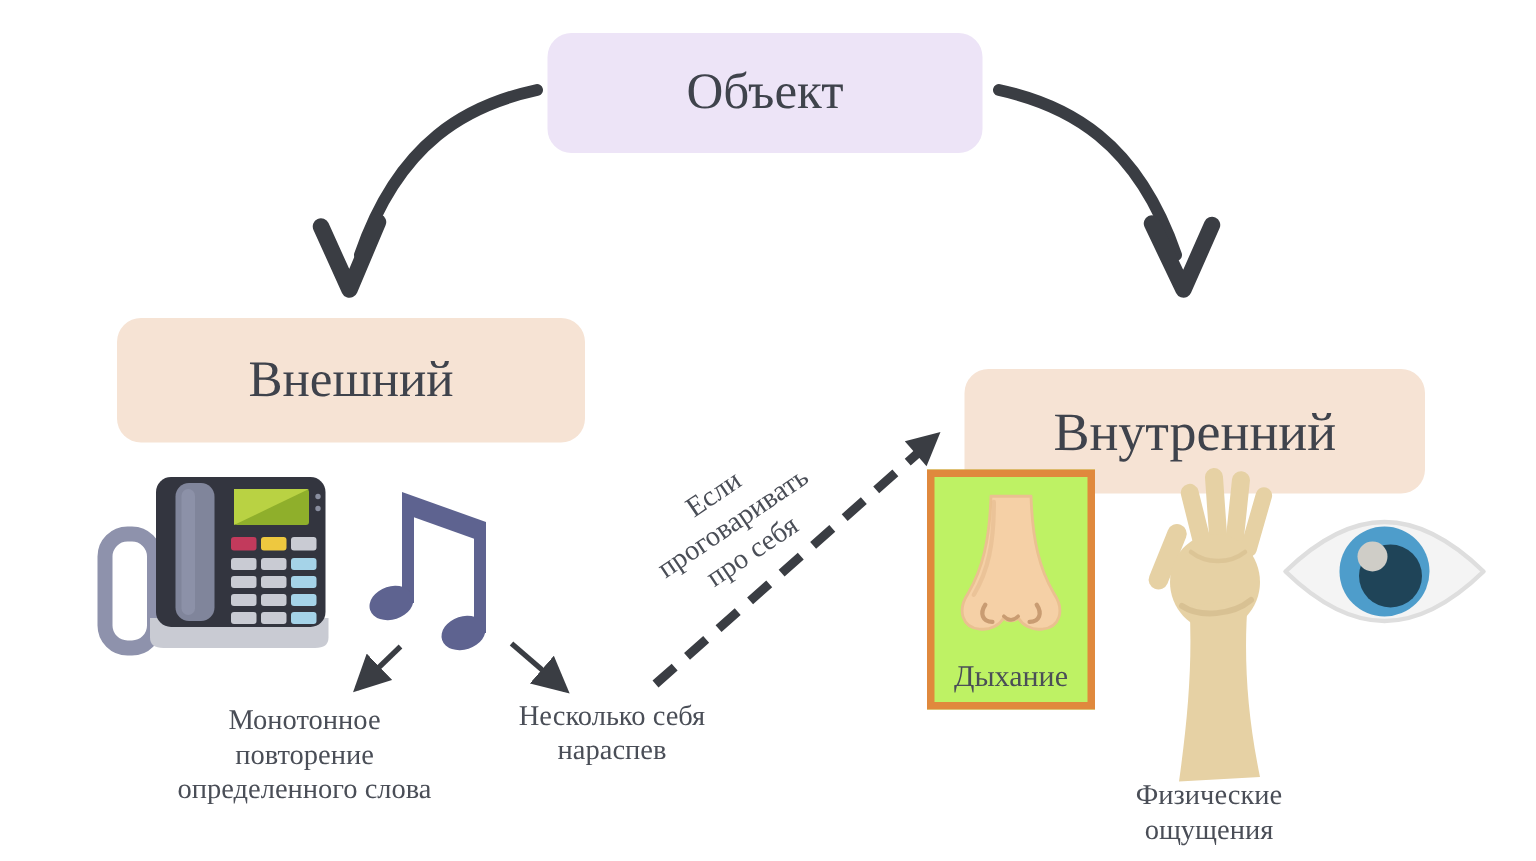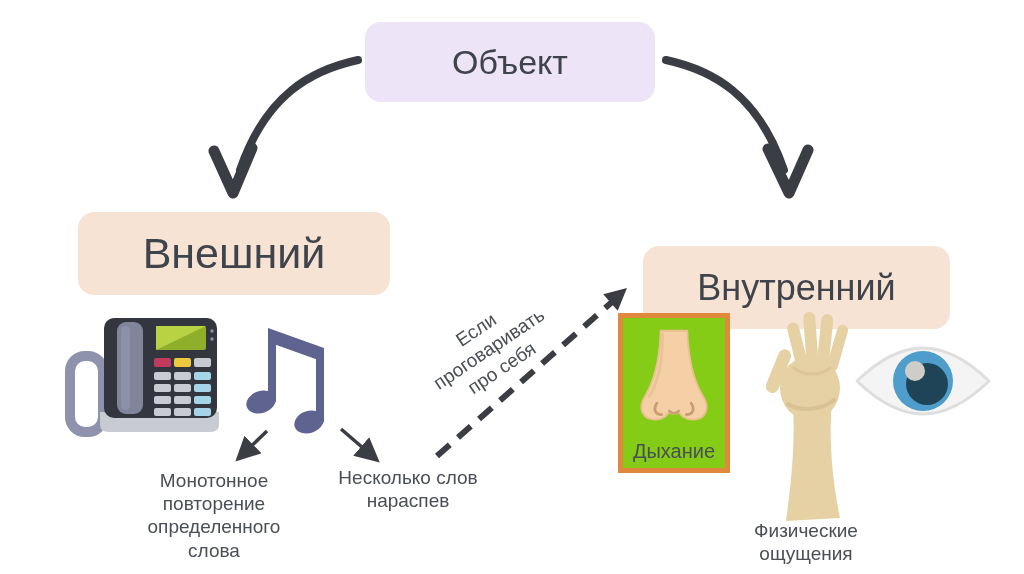--- a/index.html
+++ b/index.html
@@ -1,48 +1,48 @@
 <!DOCTYPE html>
 <html style="--object-box-bg: #EDE4F7; --branch-box-bg: #F6E3D4; --box-text: #3F434C; --label-text: #4A4E57; --arrow: #3A3D43; --music-note: #5E6390; --highlight-border: #E0893D;"><head>
 <meta charset="utf-8">
 <style>
   html,body{margin:0;padding:0;background:#ffffff;}
   #canvas{
     position:relative;width:1024px;height:574px;background:#ffffff;overflow:hidden;
-    font-family:Liberation Sans, sans-serif;color:var(--box-text,#3F434C);
+    font-family:Liberation Serif, serif;color:var(--box-text,#3F434C);
   }
   #connectors{position:absolute;left:0;top:0;width:1024px;height:574px;pointer-events:none;}
   .node{
     position:absolute;display:flex;align-items:center;justify-content:center;
     border-radius:16px;color:var(--box-text,#3F434C);
   }
   .node-object{left:365px;top:22px;width:290px;height:80px;background:var(--object-box-bg,#EDE4F7);font-size:34px;}
-  .node-external{left:78px;top:212px;width:312px;height:83px;background:var(--branch-box-bg,#F6E3D4);font-size:43px;}
+  .node-external{left:78px;top:212px;width:312px;height:83px;background:var(--branch-box-bg,#F6E3D4);font-size:34px;}
   .node-internal{left:643px;top:212px;width:307px;height:83px;background:var(--branch-box-bg,#F6E3D4);font-size:36px;margin-top:34px;}
   .icon{position:absolute;line-height:0;}
   .icon-phone{left:62px;top:312px;}
   .icon-music{left:244px;top:328px;}
   .icon-arm{left:748px;top:306px;}
   .icon-eye{left:851px;top:344px;}
   .label{
     position:absolute;font-size:19px;line-height:1.22;color:var(--label-text,#4A4E57);
     text-align:center;transform:translateX(-50%);
   }
-  .label-monotone{left:214px;top:469px;width:172px;}
+  .label-monotone{left:203px;top:469px;width:172px;}
   .label-chant{left:408px;top:466px;width:168px;}
   .label-chant .bold{font-weight:bold;display:block;}
   .label-if{
     left:489px;top:349px;width:144px;
     transform:translate(-50%,-50%) rotate(-34deg);
   }
   .label-sens{left:806px;top:519px;width:150px;}
   .label-vis{left:925px;top:424px;width:160px;}
   .highlight-box{
     position:absolute;left:618px;top:313px;width:112px;height:160px;box-sizing:border-box;
-    border:5px solid var(--highlight-border,#E0893D);background:#84cc16;
+    border:5px solid var(--highlight-border,#E0893D);background:#bef264;
     display:flex;flex-direction:column;align-items:center;justify-content:space-between;
   }
   .highlight-box .nose-wrap{margin-top:9px;line-height:0;}
   .label-breathing{
     font-size:20px;color:var(--label-text,#4A4E57);margin-bottom:5px;text-align:center;
   }
 </style>
 </head>
 <body>
 
@@ -118,21 +118,21 @@
       <polygon points="24,0 80,20 80,34 24,14" fill="var(--music-note,#5E6390)"></polygon>
       <rect x="24" y="4" width="8" height="70" fill="var(--music-note,#5E6390)"></rect>
       <rect x="72" y="24" width="8" height="70" fill="var(--music-note,#5E6390)"></rect>
       <ellipse cx="17" cy="74" rx="15" ry="11" transform="rotate(-18 17 74)" fill="var(--music-note,#5E6390)"></ellipse>
       <ellipse cx="65" cy="94" rx="15" ry="11" transform="rotate(-18 65 94)" fill="var(--music-note,#5E6390)"></ellipse>
     </svg>
   </div>
 
   <div class="label label-monotone">Монотонное повторение определенного слова</div>
   <div class="label label-chant">
-    <span>Несколько слов нараспев</span>
+    <span>Несколько себя нараспев</span>
   </div>
 
   <div class="label label-if">Если проговаривать про себя</div>
 
   <div class="highlight-box">
     <div class="nose-wrap">
       <svg width="78" height="100" viewBox="0 0 80 105">
         <path d="M26,4 L54,4 C55,35 60,55 70,72 C78,84 74,96 62,97 C54,98 48,94 45,89 C43,92 37,92 35,89 C32,94 26,98 18,97 C6,96 2,84 10,72 C20,55 25,35 26,4 Z" fill="#F5D0A6" stroke="#EAC091" stroke-width="2" stroke-linejoin="round"></path>
         <path d="M22,80 C18,86 20,92 27,92" fill="none" stroke="#C99C72" stroke-width="3" stroke-linecap="round"></path>
         <path d="M58,80 C62,86 60,92 53,92" fill="none" stroke="#C99C72" stroke-width="3" stroke-linecap="round"></path>

